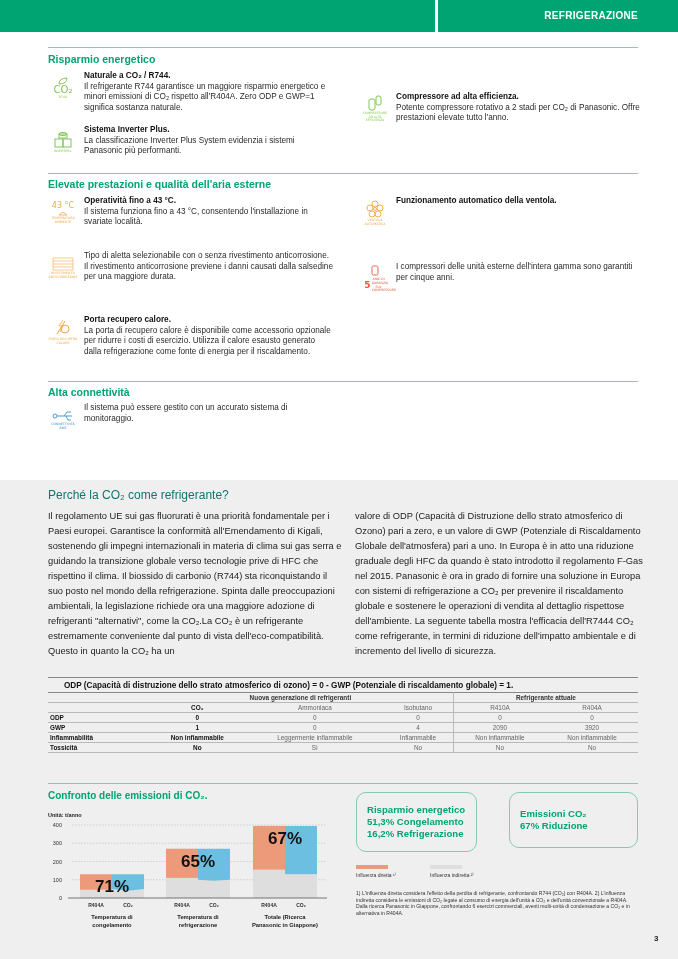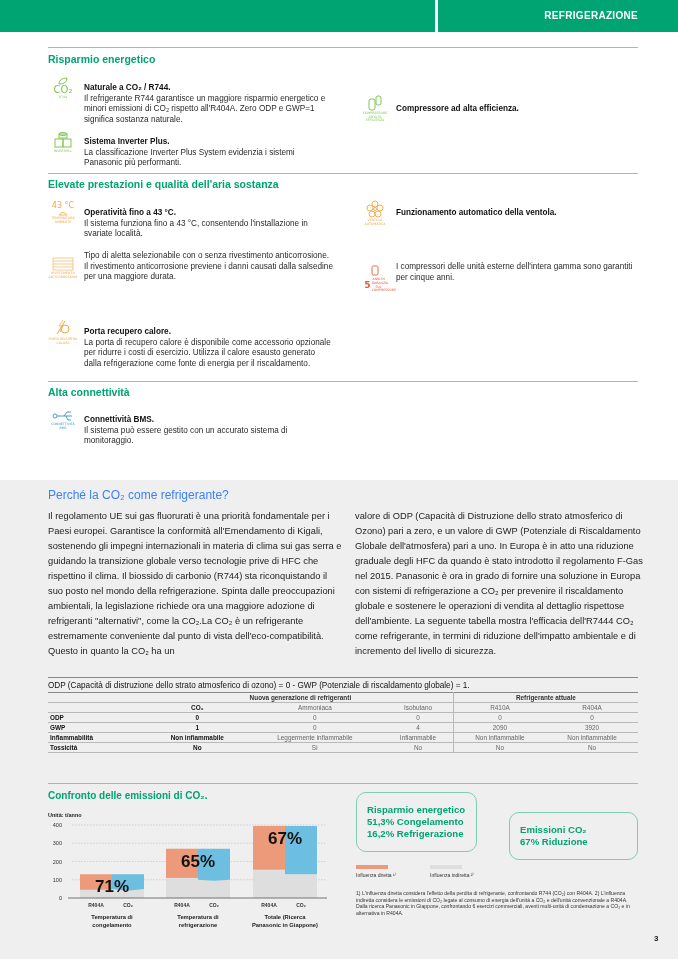--- a/index.html
+++ b/index.html
@@ -6,29 +6,29 @@
   html, body { width: 678px; height: 959px; background: #fff; overflow: hidden; }
   body { font-family: "DejaVu Sans", "Liberation Sans", sans-serif; color: #222; position: relative; }
   .topbar { position: absolute; left: 0; top: 0; width: 678px; height: 32px; background: #00a472; }
   .topbar .split { position: absolute; left: 435px; top: 0; width: 3px; height: 32px; background: #fff; }
   .topbar .section { position: absolute; right: 40px; top: 10px; color: #fff; font-family: "Liberation Sans", sans-serif; font-weight: bold; font-size: 10px; letter-spacing: 0.3px; }
   .rule { position: absolute; left: 48px; width: 590px; height: 1px; background: #7fcdb7; }
   .h-green { position: absolute; left: 48px; font-family: "Liberation Sans", sans-serif; font-weight: bold; color: #00a472; font-size: 10.5px; }
   .feat { position: absolute; width: 290px; }
   .feat .ic { position: absolute; left: 0; top: 2px; width: 30px; height: 30px; display: flex; flex-direction: column; align-items: center; justify-content: center; }
   .feat .tx { position: absolute; left: 36px; top: 0; width: 250px; font-family: "Liberation Sans", sans-serif; font-size: 8.2px; line-height: 10.6px; color: #2a2a2a; }
-  .feat .tt { font-weight: bold; color: #111; margin-top: 12px; }
+  .feat .tt { font-weight: bold; color: #111; }
   .ic .lbl { font-size: 3.2px; line-height: 3.6px; text-align: center; margin-top: 1px; }
   .ic-green { color: #7ec852; }
   .ic-orange { color: #f0a848; }
   .ic-blue { color: #3d8fc6; }
   .lower { position: absolute; left: 0; top: 480px; width: 678px; height: 479px; background: #efefef; }
-  .p-title { position: absolute; left: 48px; top: 488px; font-family: "Liberation Sans", sans-serif; color: #3b82f6; font-size: 12px; text-align: center; }
+  .p-title { position: absolute; left: 48px; top: 488px; font-family: "Liberation Sans", sans-serif; color: #0f766e; font-size: 12px; text-align: center; }
   .col { position: absolute; top: 509px; width: 296px; font-family: "Liberation Sans", sans-serif; font-size: 9.3px; line-height: 15px; color: #222; }
-  .tbl-title { position: absolute; left: 48px; top: 681px; font-family: "Liberation Sans", sans-serif; font-weight: normal; font-size: 8.2px; color: #111; }
+  .tbl-title { position: absolute; left: 64px; top: 681px; font-family: "Liberation Sans", sans-serif; font-weight: bold; font-size: 8.2px; color: #111; }
   table.cmp { position: absolute; left: 48px; top: 692px; width: 590px; border-collapse: collapse; font-family: "Liberation Sans", sans-serif; font-size: 6.4px; }
   table.cmp td { height: 10px; border-bottom: 1px solid #b9b9b9; text-align: center; color: #666; padding: 0 2px; }
   table.cmp td.rh { text-align: left; font-weight: bold; color: #111; width: 100px; }
   table.cmp td.co2 { font-weight: bold; color: #111; }
   table.cmp td.grp { font-weight: bold; color: #333; }
   table.cmp td.vsep { border-right: 1px solid #b9b9b9; }
   table.cmp tr.top td { border-top: 1px solid #888; }
   .chart-title { position: absolute; left: 48px; top: 790px; font-family: "Liberation Sans", sans-serif; font-weight: bold; color: #00a472; font-size: 10px; }
   #chart { position: absolute; left: 44px; top: 808px; }
   .box { position: absolute; border: 1px solid #7fcdb7; border-radius: 10px; font-family: "Liberation Sans", sans-serif; font-weight: bold; color: #00a472; font-size: 9.6px; line-height: 11.8px; display: flex; flex-direction: column; justify-content: center; padding-left: 10px; }
@@ -81,25 +81,26 @@
 <div class="feat" style="left:360px;top:92px">
   <div class="ic ic-green">
     <svg width="14" height="16" viewBox="0 0 14 16" fill="none" stroke="#7ec852" stroke-width="1">
         <rect x="1" y="4" width="6" height="11" rx="2"></rect>
         <rect x="8" y="1" width="5" height="9" rx="2"></rect>
       </svg>
     <span class="lbl">COMPRESSORE AD ALTA EFFICIENZA</span>
   </div>
   <div class="tx">
       <div class="tt">Compressore ad alta efficienza.</div>
+      <div>Potente compressore rotativo a 2 stadi per CO₂ di Panasonic. Offre prestazioni elevate tutto l'anno.</div>
     </div>
 </div>
 
 <div class="rule" style="top:173px"></div>
-<div class="h-green" style="top:178px">Elevate prestazioni e qualità dell'aria sostanza</div>
+<div class="h-green" style="top:178px">Elevate prestazioni e qualità dell'aria esterne</div>
 
 <div class="feat" style="left:48px;top:196px">
   <div class="ic ic-orange">
     <span style="font-size:8px;line-height:8px">43 °C</span>
     <svg width="10" height="6" viewBox="0 0 10 6">
         <path d="M1 5 Q5 0 9 5Z" fill="none" stroke="#f0a848" stroke-width="0.8"></path>
       </svg>
     <span class="lbl">TEMPERATURA AMBIENTE</span>
   </div>
   <div class="tx">
@@ -175,21 +176,20 @@
 
 <div class="feat" style="left:48px;top:403px">
   <div class="ic ic-blue">
     <svg width="22" height="12" viewBox="0 0 22 12" fill="none" stroke="#3d8fc6" stroke-width="0.9">
         <circle cx="3" cy="6" r="2"></circle>
         <path d="M5 6 H20 M12 6 L15 2 H19 M14 6 L16 10 H19"></path>
       </svg>
     <span class="lbl">CONNETTIVITÀ BMS</span>
   </div>
   <div class="tx">
-      <div class="tt">Connettività BMS.</div>
       <div>Il sistema può essere gestito con un accurato sistema di monitoraggio.</div>
     </div>
 </div>
 
 <div class="lower"></div>
 <div class="p-title">Perché la CO₂ come refrigerante?</div>
 <div class="col" style="left:48px">Il regolamento UE sui gas fluorurati è una priorità fondamentale per i Paesi europei. Garantisce la conformità all'Emendamento di Kigali, sostenendo gli impegni internazionali in materia di clima sui gas serra e guidando la transizione globale verso tecnologie prive di HFC che rispettino il clima. Il biossido di carbonio (R744) sta riconquistando il suo posto nel mondo della refrigerazione. Spinta dalle preoccupazioni ambientali, la legislazione richiede ora una maggiore adozione di refrigeranti "alternativi", come la CO₂.La CO₂ è un refrigerante estremamente conveniente dal punto di vista dell'eco-compatibilità. Questo in quanto la CO₂ ha un</div>
 <div class="col" style="left:355px">valore di ODP (Capacità di Distruzione dello strato atmosferico di Ozono) pari a zero, e un valore di GWP (Potenziale di Riscaldamento Globale dell'atmosfera) pari a uno. In Europa è in atto una riduzione graduale degli HFC da quando è stato introdotto il regolamento F-Gas nel 2015. Panasonic è ora in grado di fornire una soluzione in Europa con sistemi di refrigerazione a CO₂ per prevenire il riscaldamento globale e sostenere le operazioni di vendita al dettaglio rispettose dell'ambiente. La seguente tabella mostra l'efficacia dell'R7444 CO₂ come refrigerante, in termini di riduzione dell'impatto ambientale e di incremento del livello di sicurezza.</div>
 
 <div class="rule" style="top:677px;background:#888"></div>
@@ -285,21 +285,21 @@
     <text x="241" y="111" font-size="5.8" font-weight="bold" fill="#222" text-anchor="middle" font-family="Liberation Sans, sans-serif">Totale (Ricerca</text>
     <text x="241" y="119" font-size="5.8" font-weight="bold" fill="#222" text-anchor="middle" font-family="Liberation Sans, sans-serif">Panasonic in Giappone)</text>
     <line x1="24" x2="283" y1="90" y2="90" stroke="#555" stroke-width="0.8"></line>
   </svg>
 
 <div class="box" style="left:356px;top:792px;width:121px;height:60px">
   <div>Risparmio energetico</div>
   <div>51,3% Congelamento</div>
   <div>16,2% Refrigerazione</div>
 </div>
-<div class="box" style="left:509px;top:812px;width:129px;height:48px">
+<div class="box" style="left:509px;top:792px;width:129px;height:56px">
   <div>Emissioni CO₂</div>
   <div>67% Riduzione</div>
 </div>
 
 <div class="legend-sw" style="left: 356px; top: 865px; background: rgb(236, 154, 122);"></div>
 <div class="legend-tx" style="left:356px;top:872px">Influenza diretta ¹⁾</div>
 <div class="legend-sw" style="left: 430px; top: 865px; background: rgb(222, 222, 222);"></div>
 <div class="legend-tx" style="left:430px;top:872px">Influenza indiretta ²⁾</div>
 
 <div class="foot" style="white-space: pre-line;">1) L'influenza diretta considera l'effetto della perdita di refrigerante, confrontando R744 (CO₂) con R404A. 2) L'influenza indiretta considera le emissioni di CO₂ legate al consumo di energia dell'unità a CO₂ e dell'unità convenzionale a R404A.

